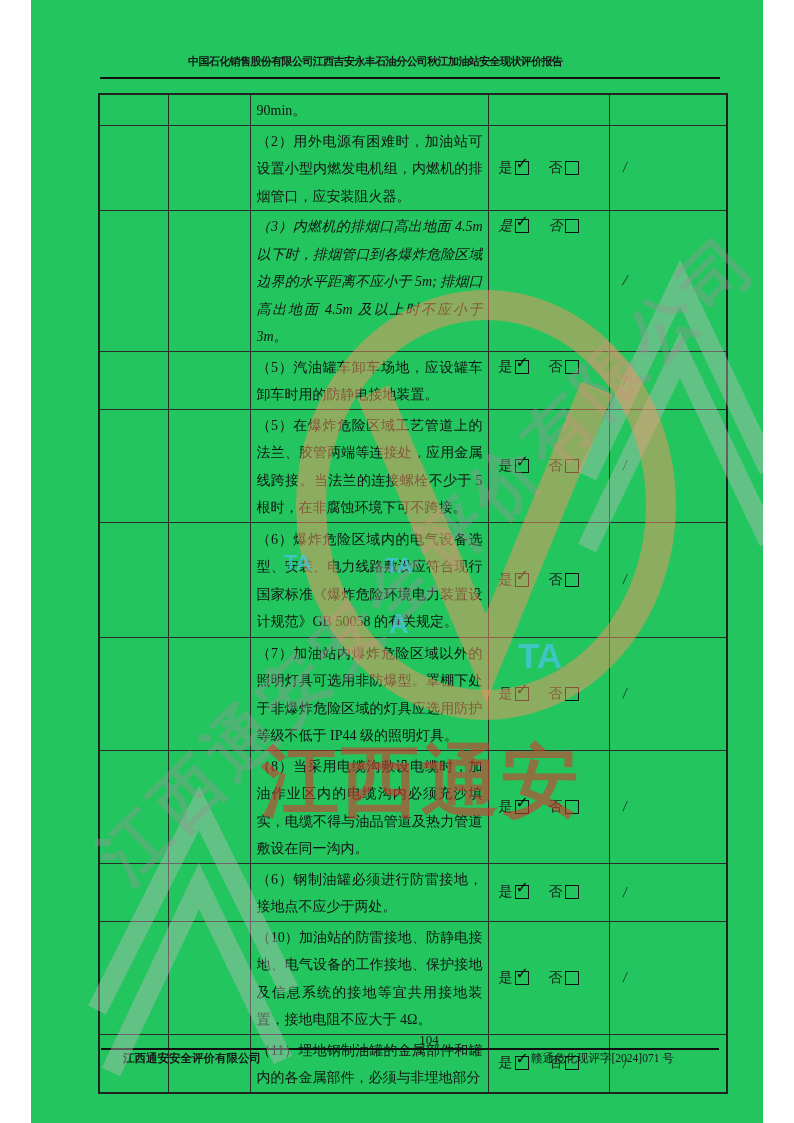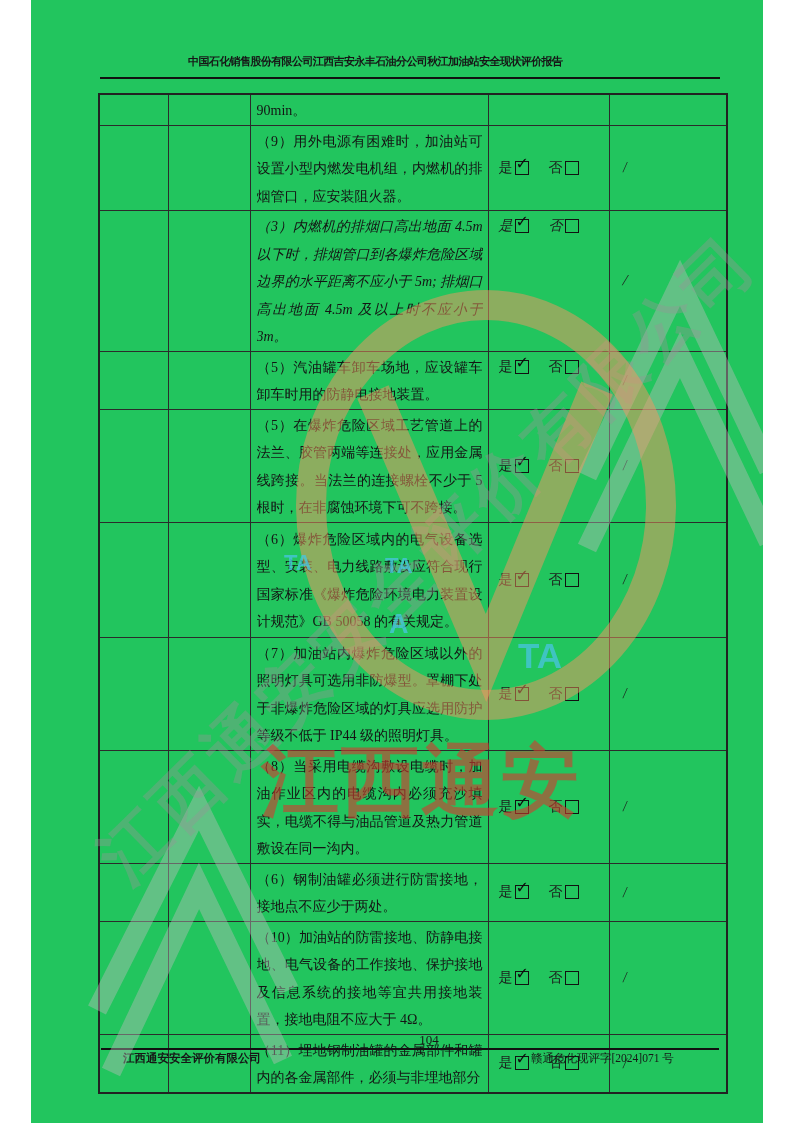--- a/index.html
+++ b/index.html
@@ -88,21 +88,21 @@
           <td class="ct">
             <div class="req">90min。</div>
           </td>
           <td class="cc"></td>
           <td class="cr"></td>
         </tr>
         <tr style="height: 80px;">
           <td></td>
           <td></td>
           <td class="ct">
-            <div class="req">（9）用外电源有困难时，加油站可设置小型内燃发电机组，内燃机的排烟管口，应安装阻火器。</div>
+            <div class="req">（2）用外电源有困难时，加油站可设置小型内燃发电机组，内燃机的排烟管口，应安装阻火器。</div>
           </td>
           <td class="cc">
             <div class="yn">
               <span class="lbl">是</span>
               <span class="box">
                 <span class="tick">✓</span>
               </span>
               <span class="gap"></span>
               <span class="lbl">否</span>
               <span class="box"></span>

